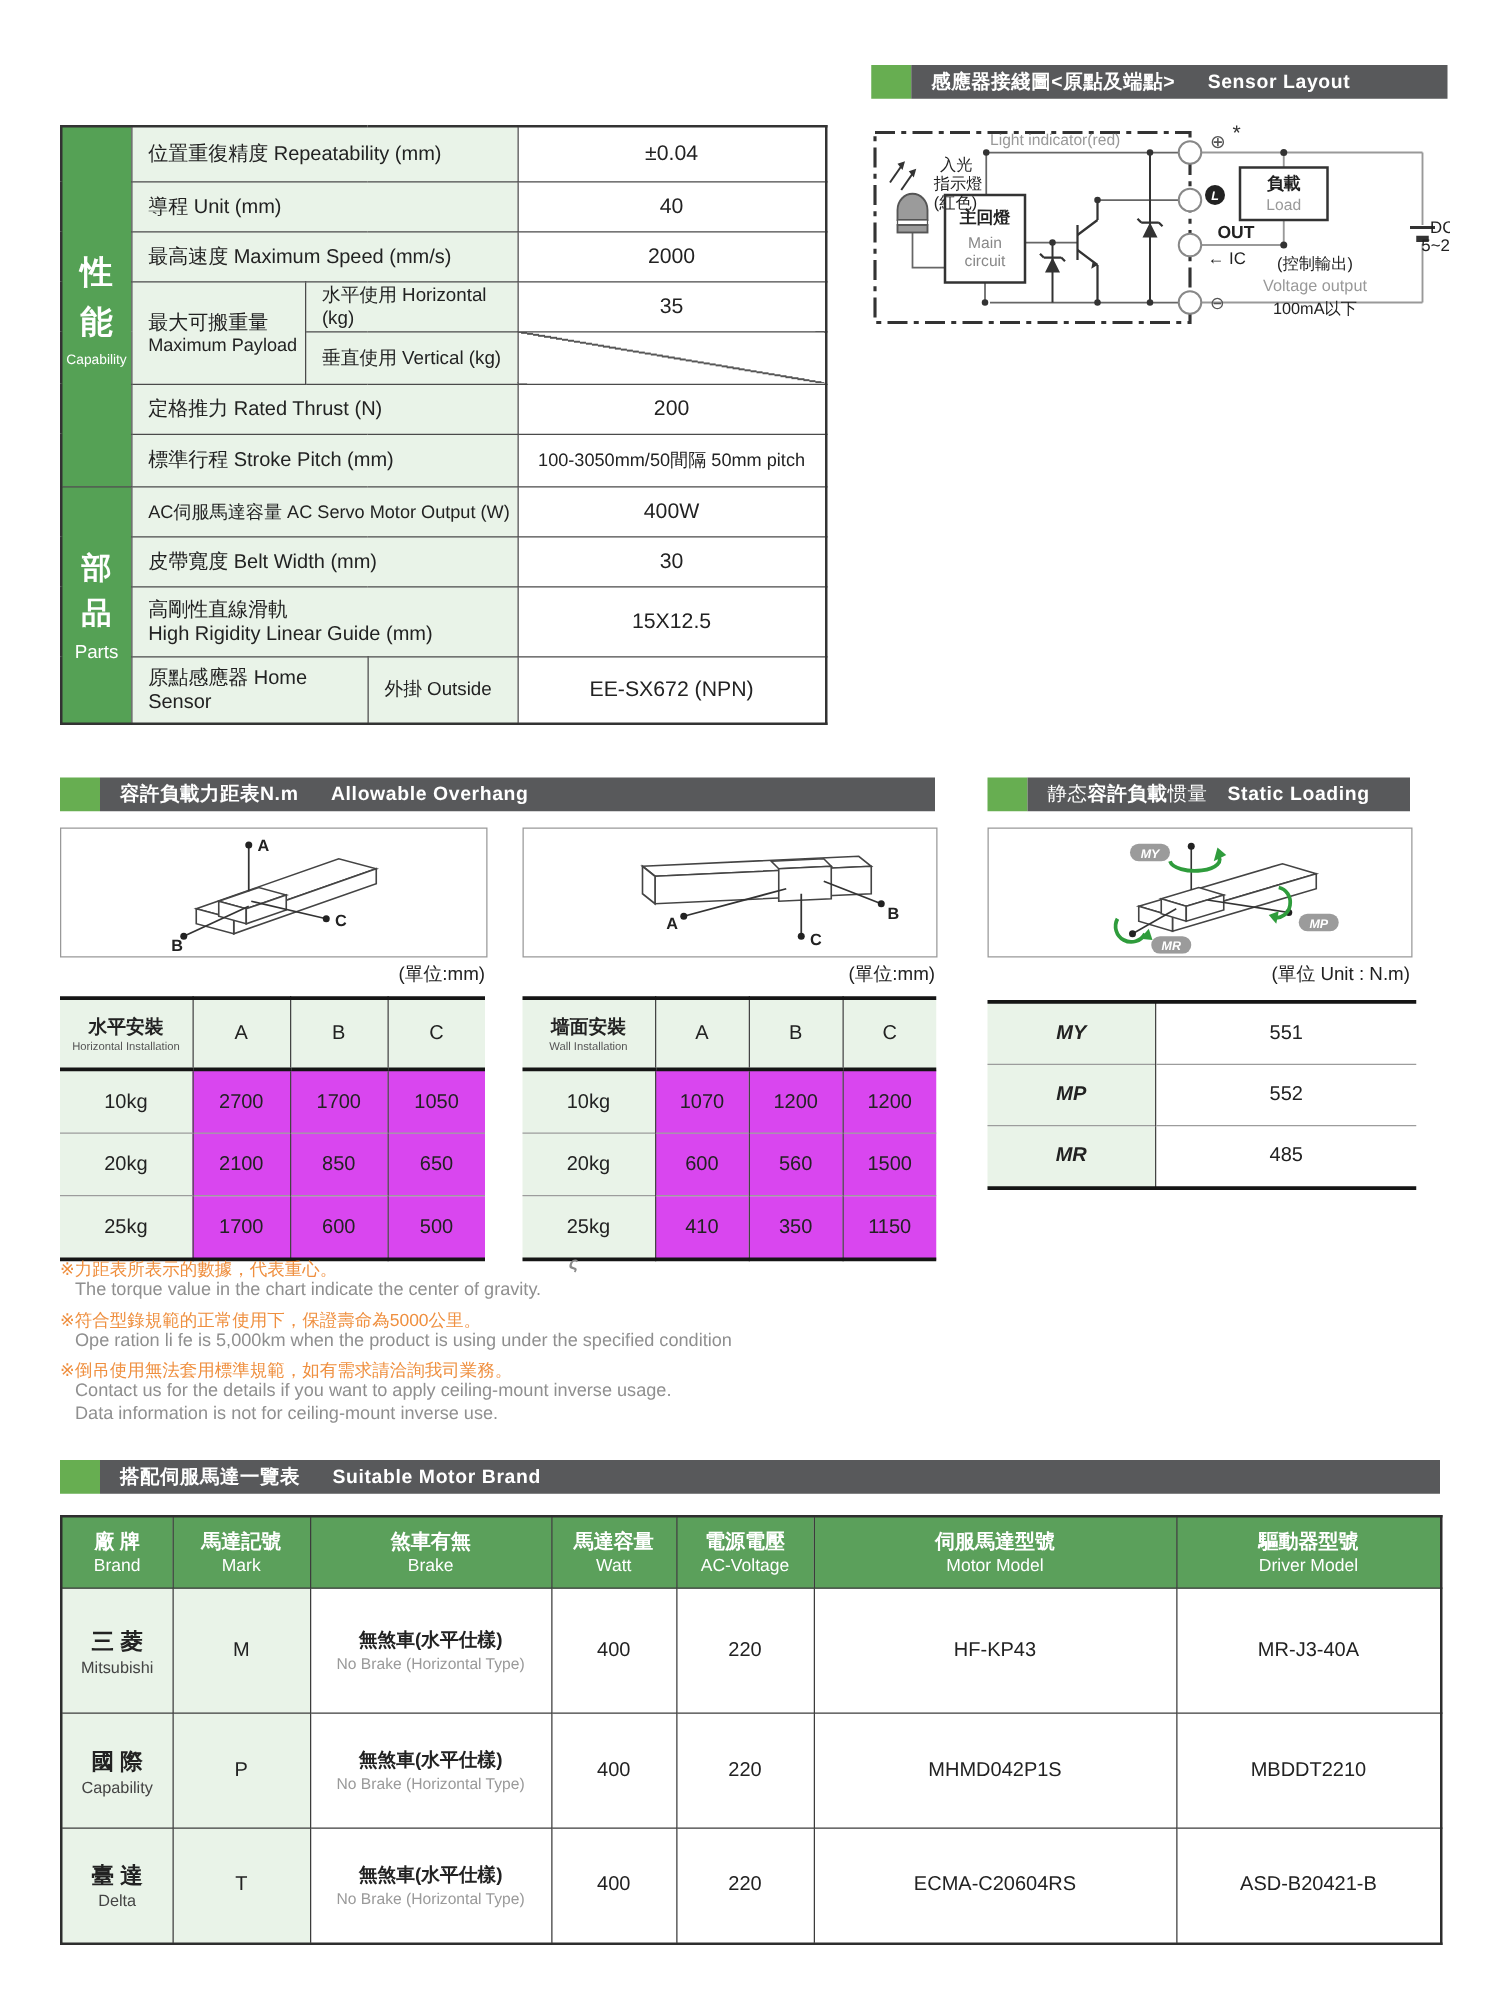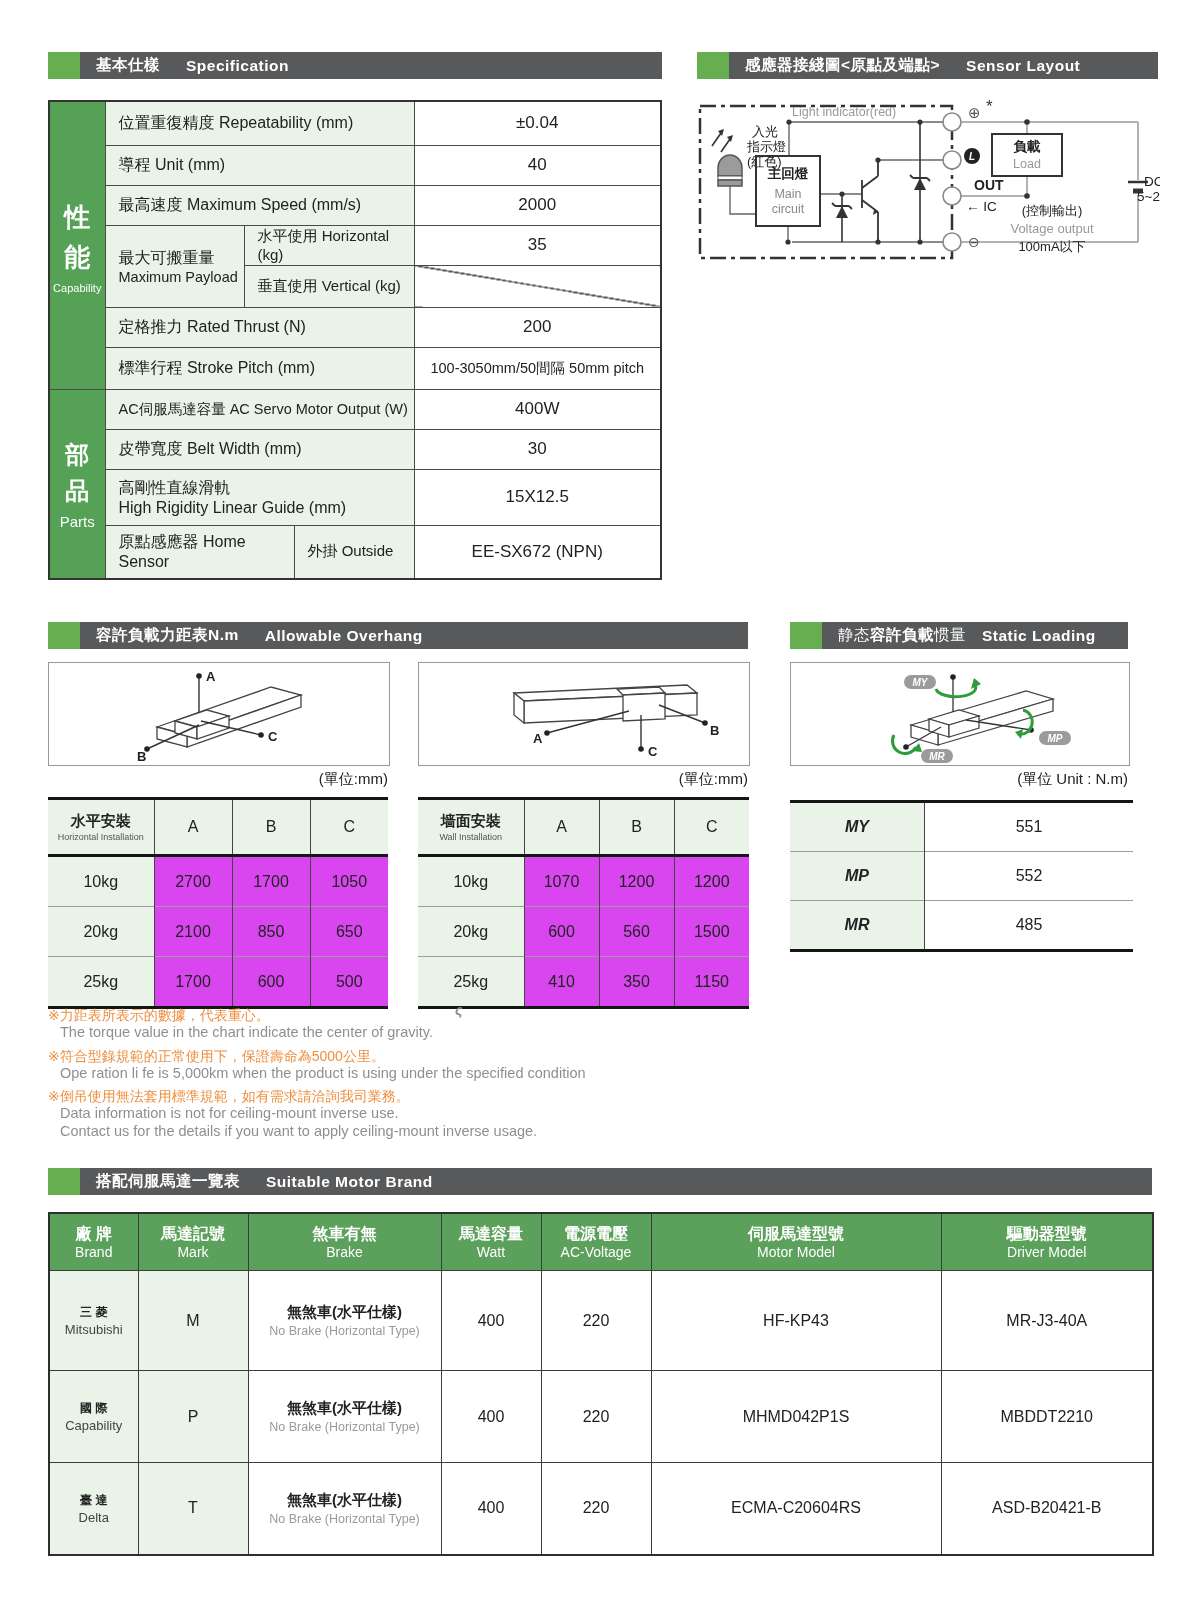--- a/index.html
+++ b/index.html
@@ -88,42 +88,35 @@
   
   .motor-table{position:absolute;left:48px;top:1212px;width:1104px;border-collapse:collapse;table-layout:fixed;
                border:2px solid #2e2e2e;}
   .motor-table th,.motor-table td{border:1px solid #3c3c3c;text-align:center;vertical-align:middle;}
   .motor-table thead th{background:#5ba05b;color:#fff;height:54px;font-weight:normal;}
   .motor-table thead .zh{font-weight:bold;font-size:16px;line-height:20px;}
   .motor-table thead .en{font-size:14px;line-height:17px;}
   .mr1{height:100px;}.mr2{height:92px;}.mr3{height:92px;}
   .motor-table .cell-brand{background:#e9f3e8;}
   .motor-table .cell-mark{background:#e9f3e8;font-size:16px;}
-  .motor-table .brand-zh{font-weight:bold;font-size:12px;}
+  .motor-table .brand-zh{font-weight:bold;font-size:18px;}
   .motor-table .brand-en{font-size:13px;color:#444;margin-top:1px;}
   .motor-table .brake-zh{font-weight:bold;font-size:15px;}
   .motor-table .brake-en{font-size:12.5px;color:#9a9a9a;margin-top:2px;}
   .motor-table .num{font-size:16px;background:#fff;}
   .mc-brand{width:89px;}.mc-mark{width:110px;}.mc-brake{width:193px;}.mc-watt{width:100px;}
   .mc-volt{width:110px;}.mc-motor{width:290px;}.mc-driver{width:212px;}
 
   svg text{font-family:"Liberation Sans","DejaVu Sans",sans-serif;}
 </style>
 </head>
 <body>
 
 <div class="page">
 
-  <div class="sec-head hd-spec">
-    <div class="sq"></div>
-    <div class="bar">
-      <span>基本仕樣</span>
-      <span class="en">Specification</span>
-    </div>
-  </div>
 
   <div class="sec-head hd-sensor">
     <div class="sq"></div>
     <div class="bar">
       <span>感應器接綫圖&lt;原點及端點&gt;</span>
       <span class="en">Sensor Layout</span>
     </div>
   </div>
 
   <table class="spec-table">
@@ -509,22 +502,22 @@
     <div class="note">
       <div class="zh">※力距表所表示的數據，代表重心。</div>
       <div class="en">The torque value in the chart indicate the center of gravity.</div>
     </div>
     <div class="note">
       <div class="zh">※符合型錄規範的正常使用下，保證壽命為5000公里。</div>
       <div class="en">Ope ration li fe is 5,000km when the product is using under the specified condition</div>
     </div>
     <div class="note">
       <div class="zh">※倒吊使用無法套用標準規範，如有需求請洽詢我司業務。</div>
+      <div class="en">Contact us for the details if you want to apply ceiling-mount inverse usage.</div>
       <div class="en">Data information is not for ceiling-mount inverse use.</div>
-      <div class="en">Contact us for the details if you want to apply ceiling-mount inverse usage.</div>
     </div>
   </div>
   <div class="stray">ς</div>
 
   <div class="sec-head hd-motor">
     <div class="sq"></div>
     <div class="bar">
       <span>搭配伺服馬達一覽表</span>
       <span class="en">Suitable Motor Brand</span>
     </div>

